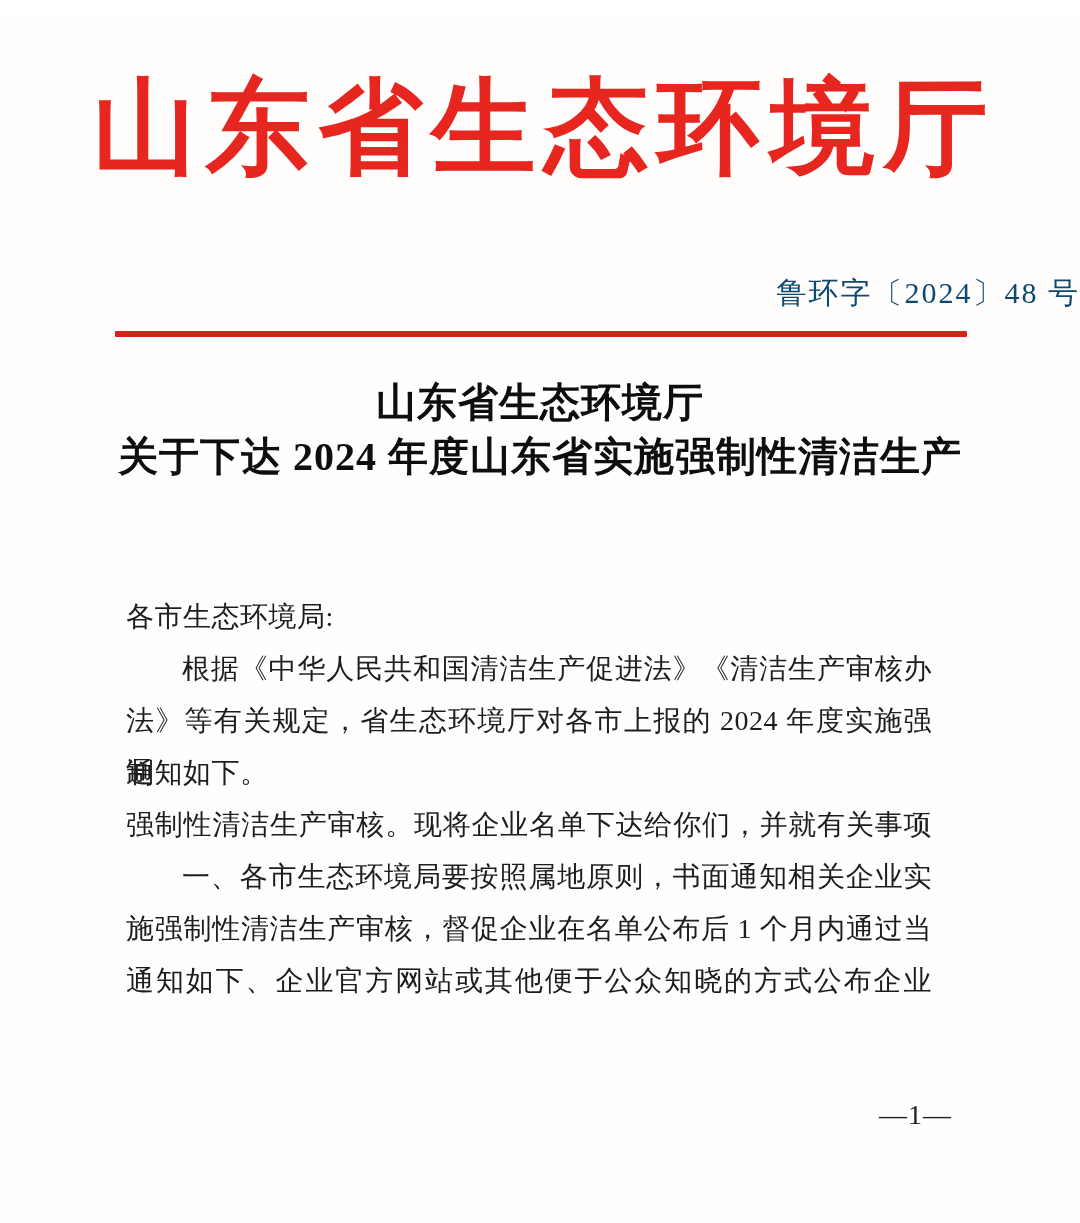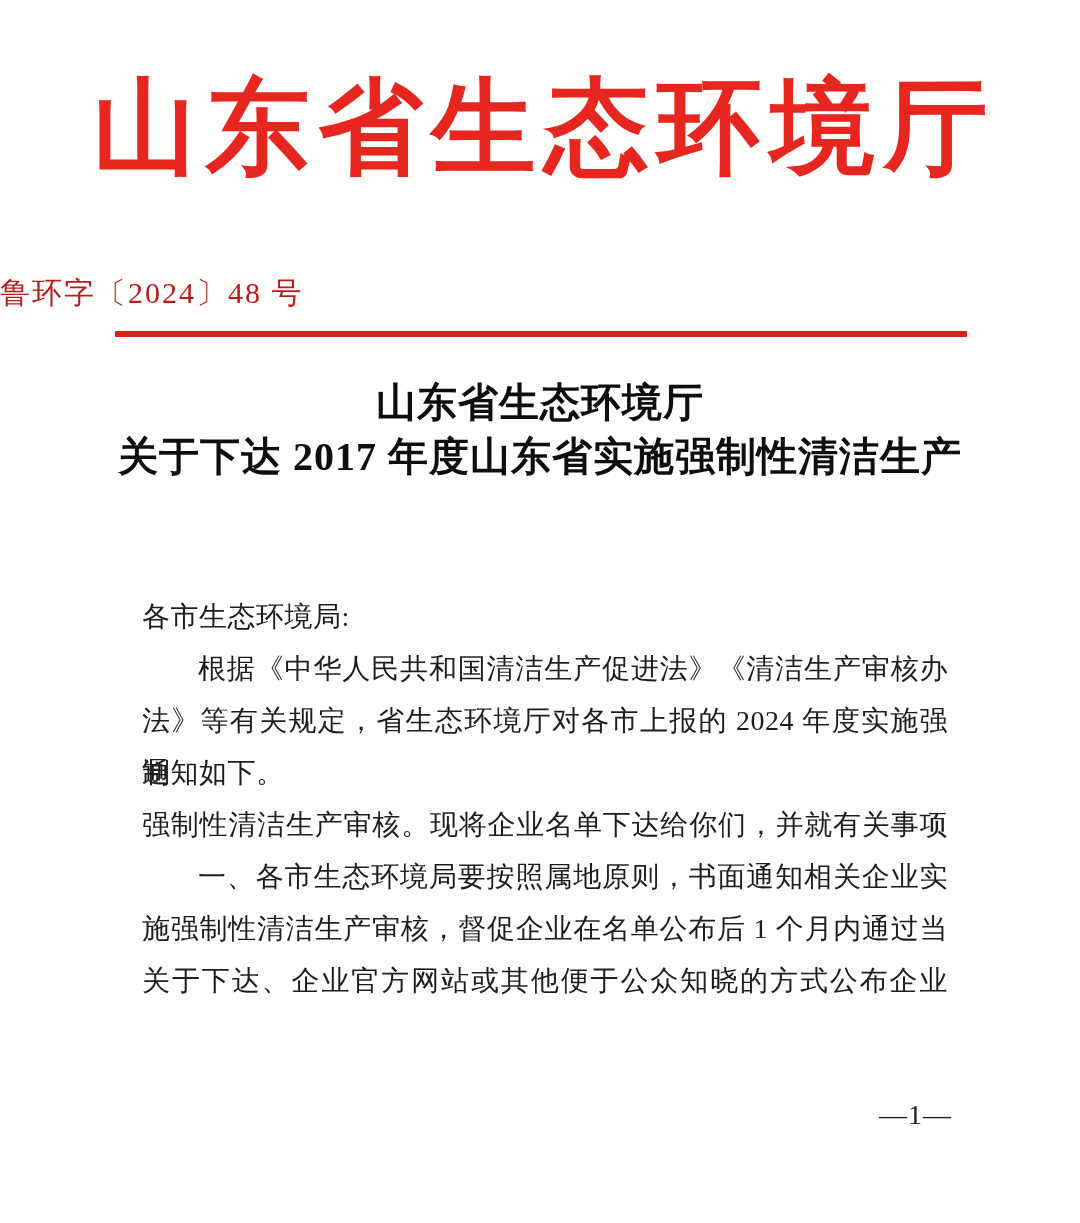--- a/index.html
+++ b/index.html
@@ -27,24 +27,24 @@
     letter-spacing: 9px;
     text-indent: 9px;
     white-space: nowrap;
     font-family: "Liberation Serif", serif;
   }
   .doc-number {
     position: absolute;
     top: 256px;
     left: 0;
     width: 100%;
-    text-align: left;
+    text-align: right;
     font-size: 30px;
     line-height: 44px;
-    color: #b91c1c;
+    color: #0c4a6e;
     letter-spacing: 2px;
   }
   .red-rule {
     position: absolute;
     top: 316px;
     left: 115px;
     width: 852px;
     height: 6px;
     background: var(--rule-red, #d8231c);
     border-radius: 1px;
@@ -58,21 +58,21 @@
     font-weight: bold;
     color: #0e0e0e;
     font-size: 40px;
     line-height: 54px;
     letter-spacing: 1px;
     font-family: "Liberation Serif", serif;
   }
   .body-lines {
     position: absolute;
     top: 576px;
-    left: 142px;
+    left: 126px;
     width: 806px;
     font-size: 28px;
     color: #1d1d1d;
   }
   .body-line {
     height: 52px;
     line-height: 52px;
     letter-spacing: 0.5px;
   }
   .body-line.just {
@@ -98,29 +98,29 @@
 <div class="page">
 
   <div class="agency-header">山东省生态环境厅</div>
 
   <div class="doc-number">鲁环字〔2024〕48 号</div>
 
   <div class="red-rule"></div>
 
   <div class="title-block">
     <div class="title-line">山东省生态环境厅</div>
-    <div class="title-line">关于下达 2017 年度山东省实施强制性清洁生产</div>
+    <div class="title-line">关于下达 2024 年度山东省实施强制性清洁生产</div>
   </div>
 
   <div class="body-lines" id="body-lines">
       <div class="body-line">各市生态环境局:</div>
       <div class="body-line just indent">根据《中华人民共和国清洁生产促进法》《清洁生产审核办</div>
       <div class="body-line just">法》等有关规定，省生态环境厅对各市上报的 2024 年度实施强制</div>
       <div class="body-line">通知如下。</div>
       <div class="body-line just">强制性清洁生产审核。现将企业名单下达给你们，并就有关事项</div>
       <div class="body-line just indent">一、各市生态环境局要按照属地原则，书面通知相关企业实</div>
       <div class="body-line just">施强制性清洁生产审核，督促企业在名单公布后 1 个月内通过当</div>
-      <div class="body-line just">关于下达、企业官方网站或其他便于公众知晓的方式公布企业</div>
+      <div class="body-line just">通知如下、企业官方网站或其他便于公众知晓的方式公布企业</div>
     </div>
 
   <div class="page-number">—1—</div>
 
 </div>
 
 </body></html>

